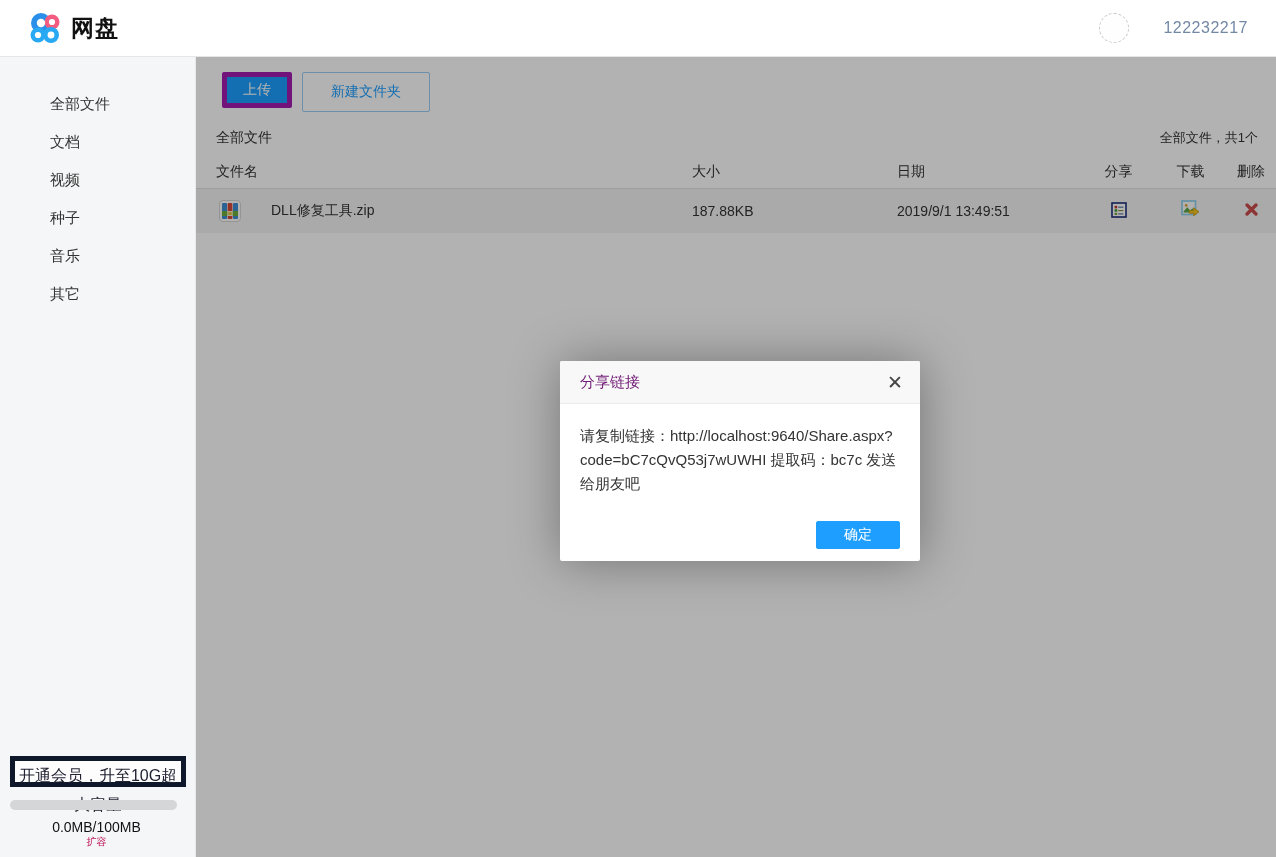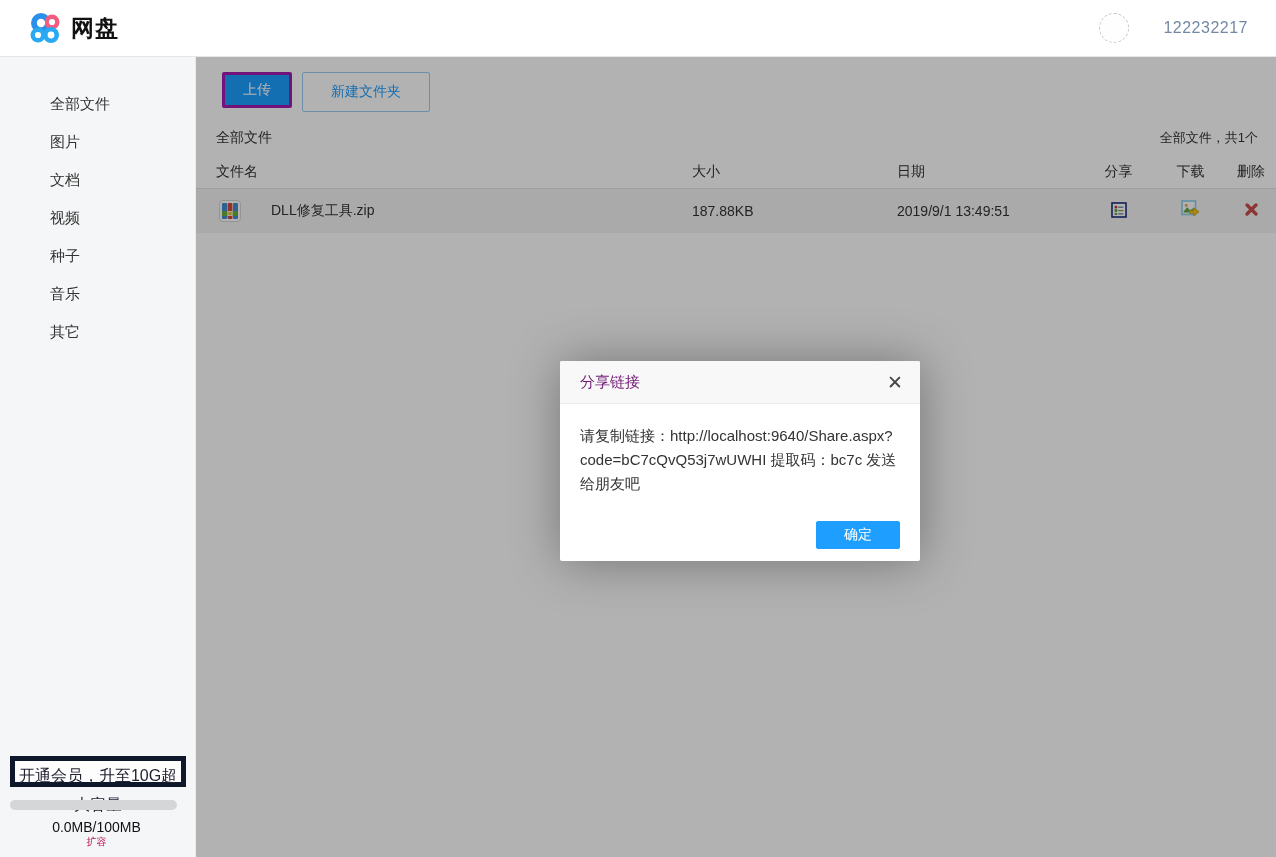--- a/index.html
+++ b/index.html
@@ -55,21 +55,21 @@
   .expand-link { font-size:10px; color:#be185d; cursor:pointer; }
 
   
   .main {
     position:absolute; left:196px; top:57px; right:0; bottom:0;
     background:#fff;
   }
   .toolbar { padding:15px 0 0 26px; display:flex; }
   .btn-upload {
     width:70px; height:36px; background:#1E9FFF; color:#fff;
-    border:3px solid #a21caf; border-radius:2px; font-size:14px; cursor:pointer;
+    border:5px solid #a21caf; border-radius:2px; font-size:14px; cursor:pointer;
   }
   .btn-newfolder {
     height:40px; margin-left:10px; padding:0 28px; background:#fff;
     color:#1E9FFF; border:1px solid #9ecdf2; border-radius:2px;
     font-size:14px; cursor:pointer;
   }
   .crumb-row {
     display:flex; align-items:center; justify-content:space-between;
     height:36px; margin-top:8px; padding:0 18px 0 20px;
   }
@@ -138,21 +138,20 @@
   </div>
   <div class="user-area">
     <div class="avatar"></div>
     <span class="username">122232217</span>
   </div>
 </div>
 
 <div class="sidebar">
   <div class="side-nav">
     <div class="side-item">全部文件</div>
-    <div class="side-item">图片</div>
     <div class="side-item">文档</div>
     <div class="side-item">视频</div>
     <div class="side-item">种子</div>
     <div class="side-item">音乐</div>
     <div class="side-item">其它</div>
   </div>
   <div class="side-bottom">
     <div class="vip-box">开通会员，升至10G超大容量</div>
     <div class="storage-bar">
       <div class="storage-fill"></div>

